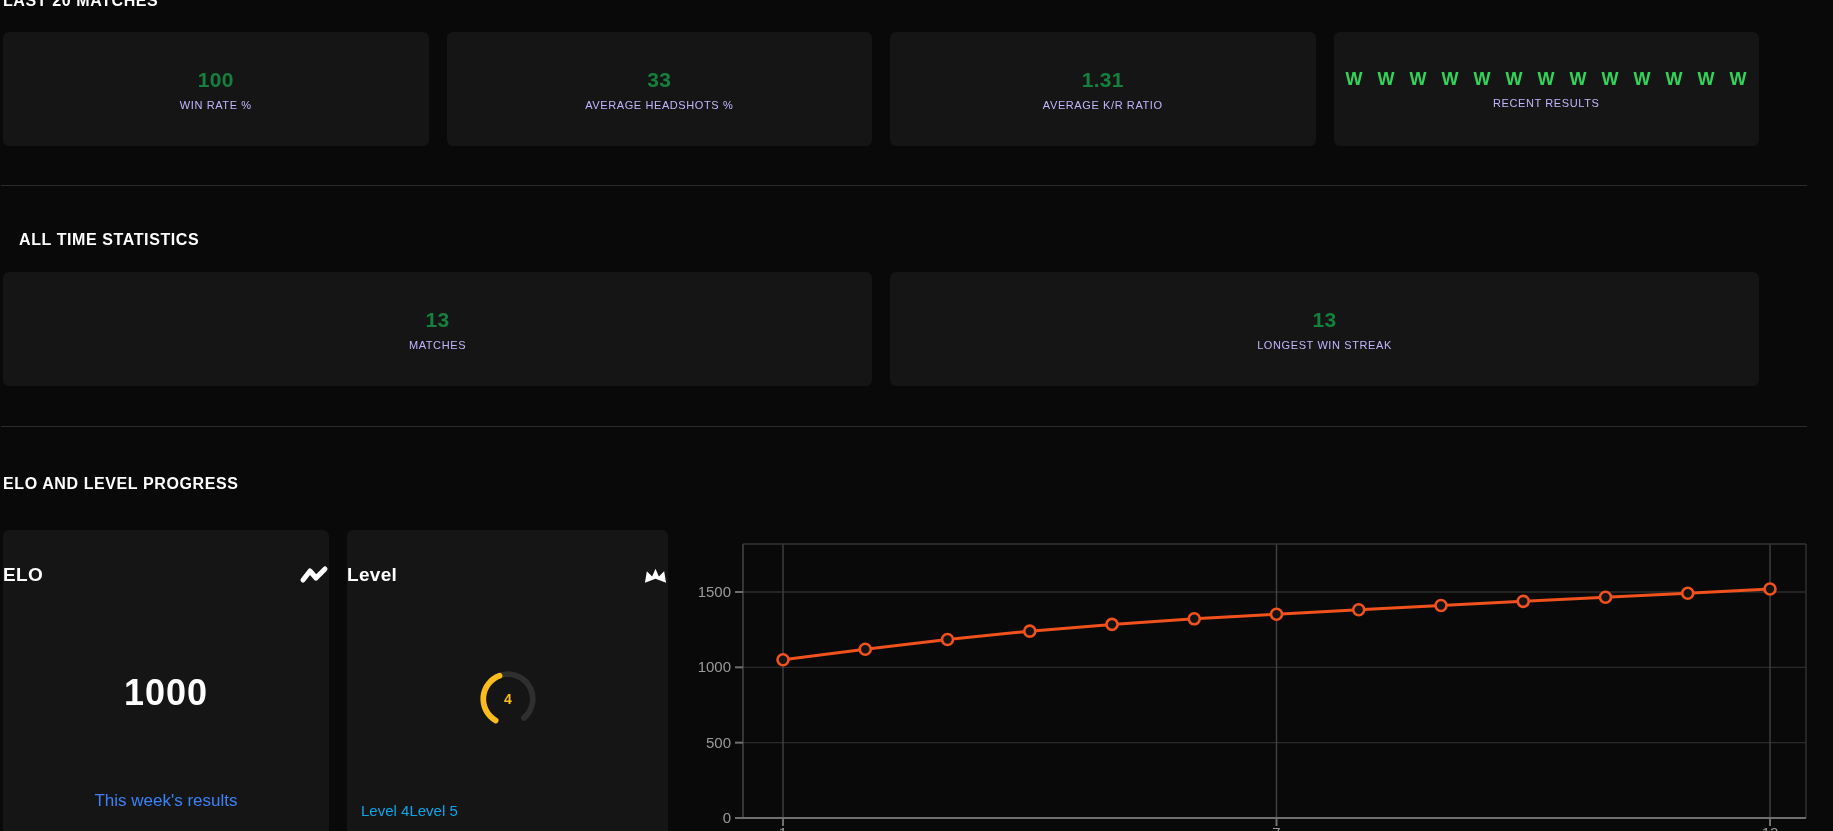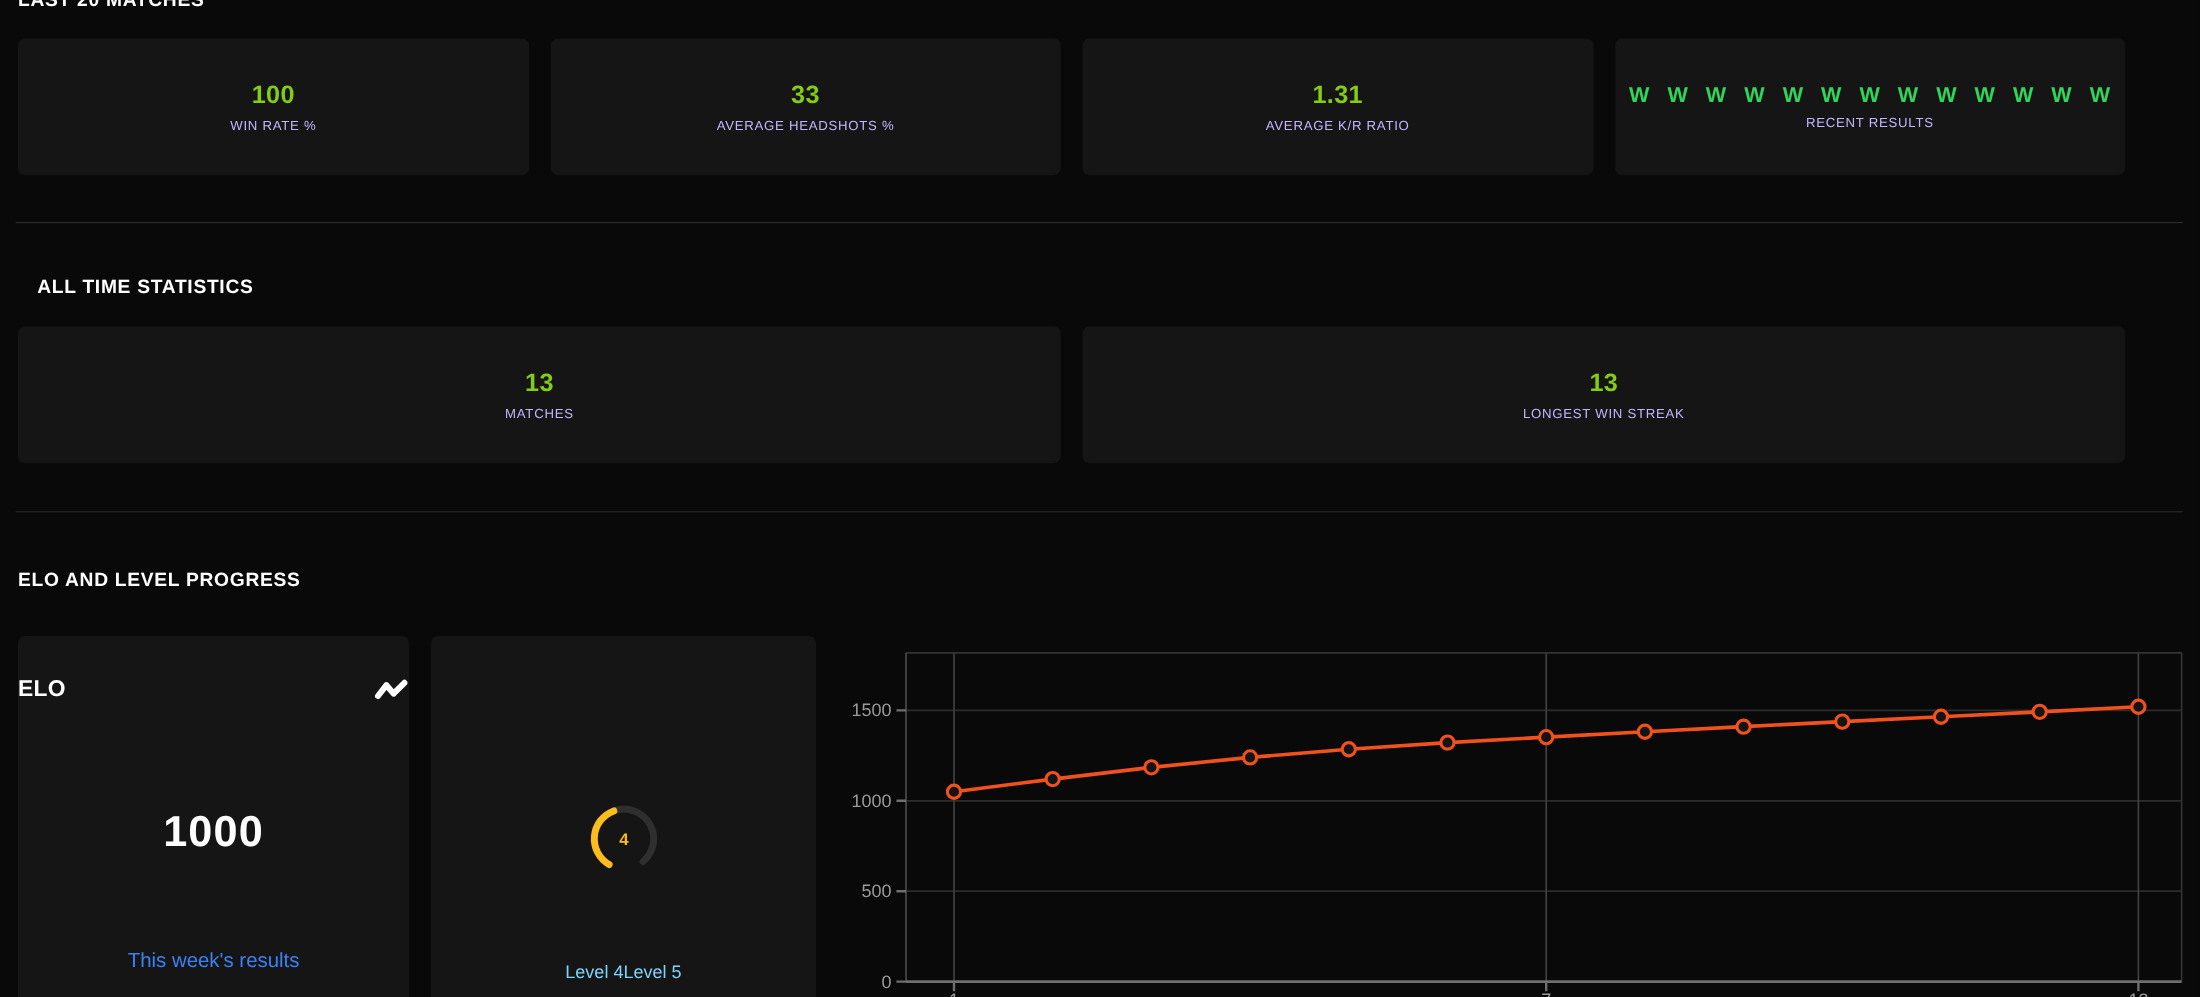--- a/index.html
+++ b/index.html
@@ -3,40 +3,40 @@
 <meta charset="utf-8">
 <style>
   * { margin:0; padding:0; box-sizing:border-box; }
   html,body { width:1833px; height:831px; overflow:hidden; }
   body {
     background:#090909;
     font-family:"Liberation Sans","DejaVu Sans",sans-serif;
     color:#fff;
     position:relative;
   }
-  .page { position:absolute; left:12px; top:0; width:1759px; height:831px; }
+  .page { position:absolute; left:0; top:0; width:1759px; height:831px; }
 
   .section-title {
     font-size:16px; font-weight:bold; letter-spacing:.6px;
     color:#ffffff; text-transform:uppercase; margin-left:3px;
     line-height:18px; white-space:nowrap;
   }
   .section-title.first { position:relative; top:-6px; height:12px; line-height:14px; }
 
   .divider { height:1px; background:#2a2a2a; width:1806px; margin-left:1px; }
 
   .cards-row { display:flex; gap:18px; margin-left:3px; }
   .stat-card {
     background:#151515; border-radius:6px; height:114px;
     display:flex; flex-direction:column; align-items:center; justify-content:center;
     gap:7px;
   }
   .row-4 .stat-card { width:438px; }
   .row-2 .stat-card { width:894px; }
-  .stat-value { font-size:21px; font-weight:bold; color:#84cc16; letter-spacing:.3px; }
+  .stat-value { font-size:21px; font-weight:bold; color:#15803d; letter-spacing:.3px; }
   .stat-label { font-size:11px; color:#c4b5fd; letter-spacing:.6px; text-transform:uppercase; }
   .stat-value.results { color:#31d45b; font-size:18px; word-spacing:9px; letter-spacing:.5px; }
 
   .row3 { display:flex; gap:18px; margin-left:3px; height:310px; }
   .panel-card { background:#151515; border-radius:6px; position:relative; height:310px; }
   .elo-card { width:326px; }
   .level-card { width:321px; }
 
   .panel-header {
     position:absolute; top:34px; left:0; right:0;
@@ -46,22 +46,22 @@
   .elo-big {
     position:absolute; top:142px; left:0; right:0; text-align:center;
     font-size:36px; font-weight:bold; color:#fff; letter-spacing:1px;
   }
   .panel-footer {
     position:absolute; top:261px; left:0; right:0; text-align:center;
     font-size:17px; color:#3b82f6;
   }
   .level-footer {
     position:absolute; top:272px; left:14px; right:14px;
-    display:flex; justify-content:center;
-    font-size:15px; color:#7dd3fc;
+    display:flex; justify-content:flex-start;
+    font-size:15px; color:#0ea5e9;
   }
   .gauge-wrap { position:absolute; left:0; right:0; top:136px; display:flex; justify-content:center; }
   .gauge-num {
     fill:#fcbc1d; font-size:17px; font-weight:bold;
     font-family:"Liberation Sans","DejaVu Sans",sans-serif;
   }
 
   #elo-chart { position:absolute; left:683px; top:531px; width:1150px; height:300px; }
   .tick-label {
     fill:#9a9a9a; font-size:15px;
@@ -120,20 +120,26 @@
         <span>ELO</span>
         <svg width="30" height="20" viewBox="0 0 30 20">
           <polyline points="4,15 11,6 17,13 26,4" fill="none" stroke="#ffffff" stroke-width="5" stroke-linecap="round" stroke-linejoin="round"></polyline>
         </svg>
       </div>
       <div class="elo-big">1000</div>
       <div class="panel-footer">This week's results</div>
     </div>
 
     <div class="panel-card level-card">
+      <div class="panel-header">
+        <span>Level</span>
+        <svg width="25" height="18" viewBox="0 0 26 18">
+          <path d="M2 17 L4 5 L9.5 10.5 L13 2.5 L16.5 10.5 L22 5 L24 17 L13 13 Z" fill="#ffffff"></path>
+        </svg>
+      </div>
       <div class="gauge-wrap">
         <svg width="66" height="66" viewBox="0 0 80 80">
           <path d="M 29.74 11.81 A 30 30 0 0 1 59.28 62.98" fill="none" stroke="#2f2f2f" stroke-width="7" stroke-linecap="round"></path>
           <path d="M 25 65.98 A 30 30 0 0 1 29.74 11.81" fill="none" stroke="#fcbc1d" stroke-width="7" stroke-linecap="round"></path>
           <text x="40" y="46" text-anchor="middle" class="gauge-num">4</text>
         </svg>
       </div>
       <div class="level-footer">
         <span>Level 4</span>
         <span>Level 5</span>

